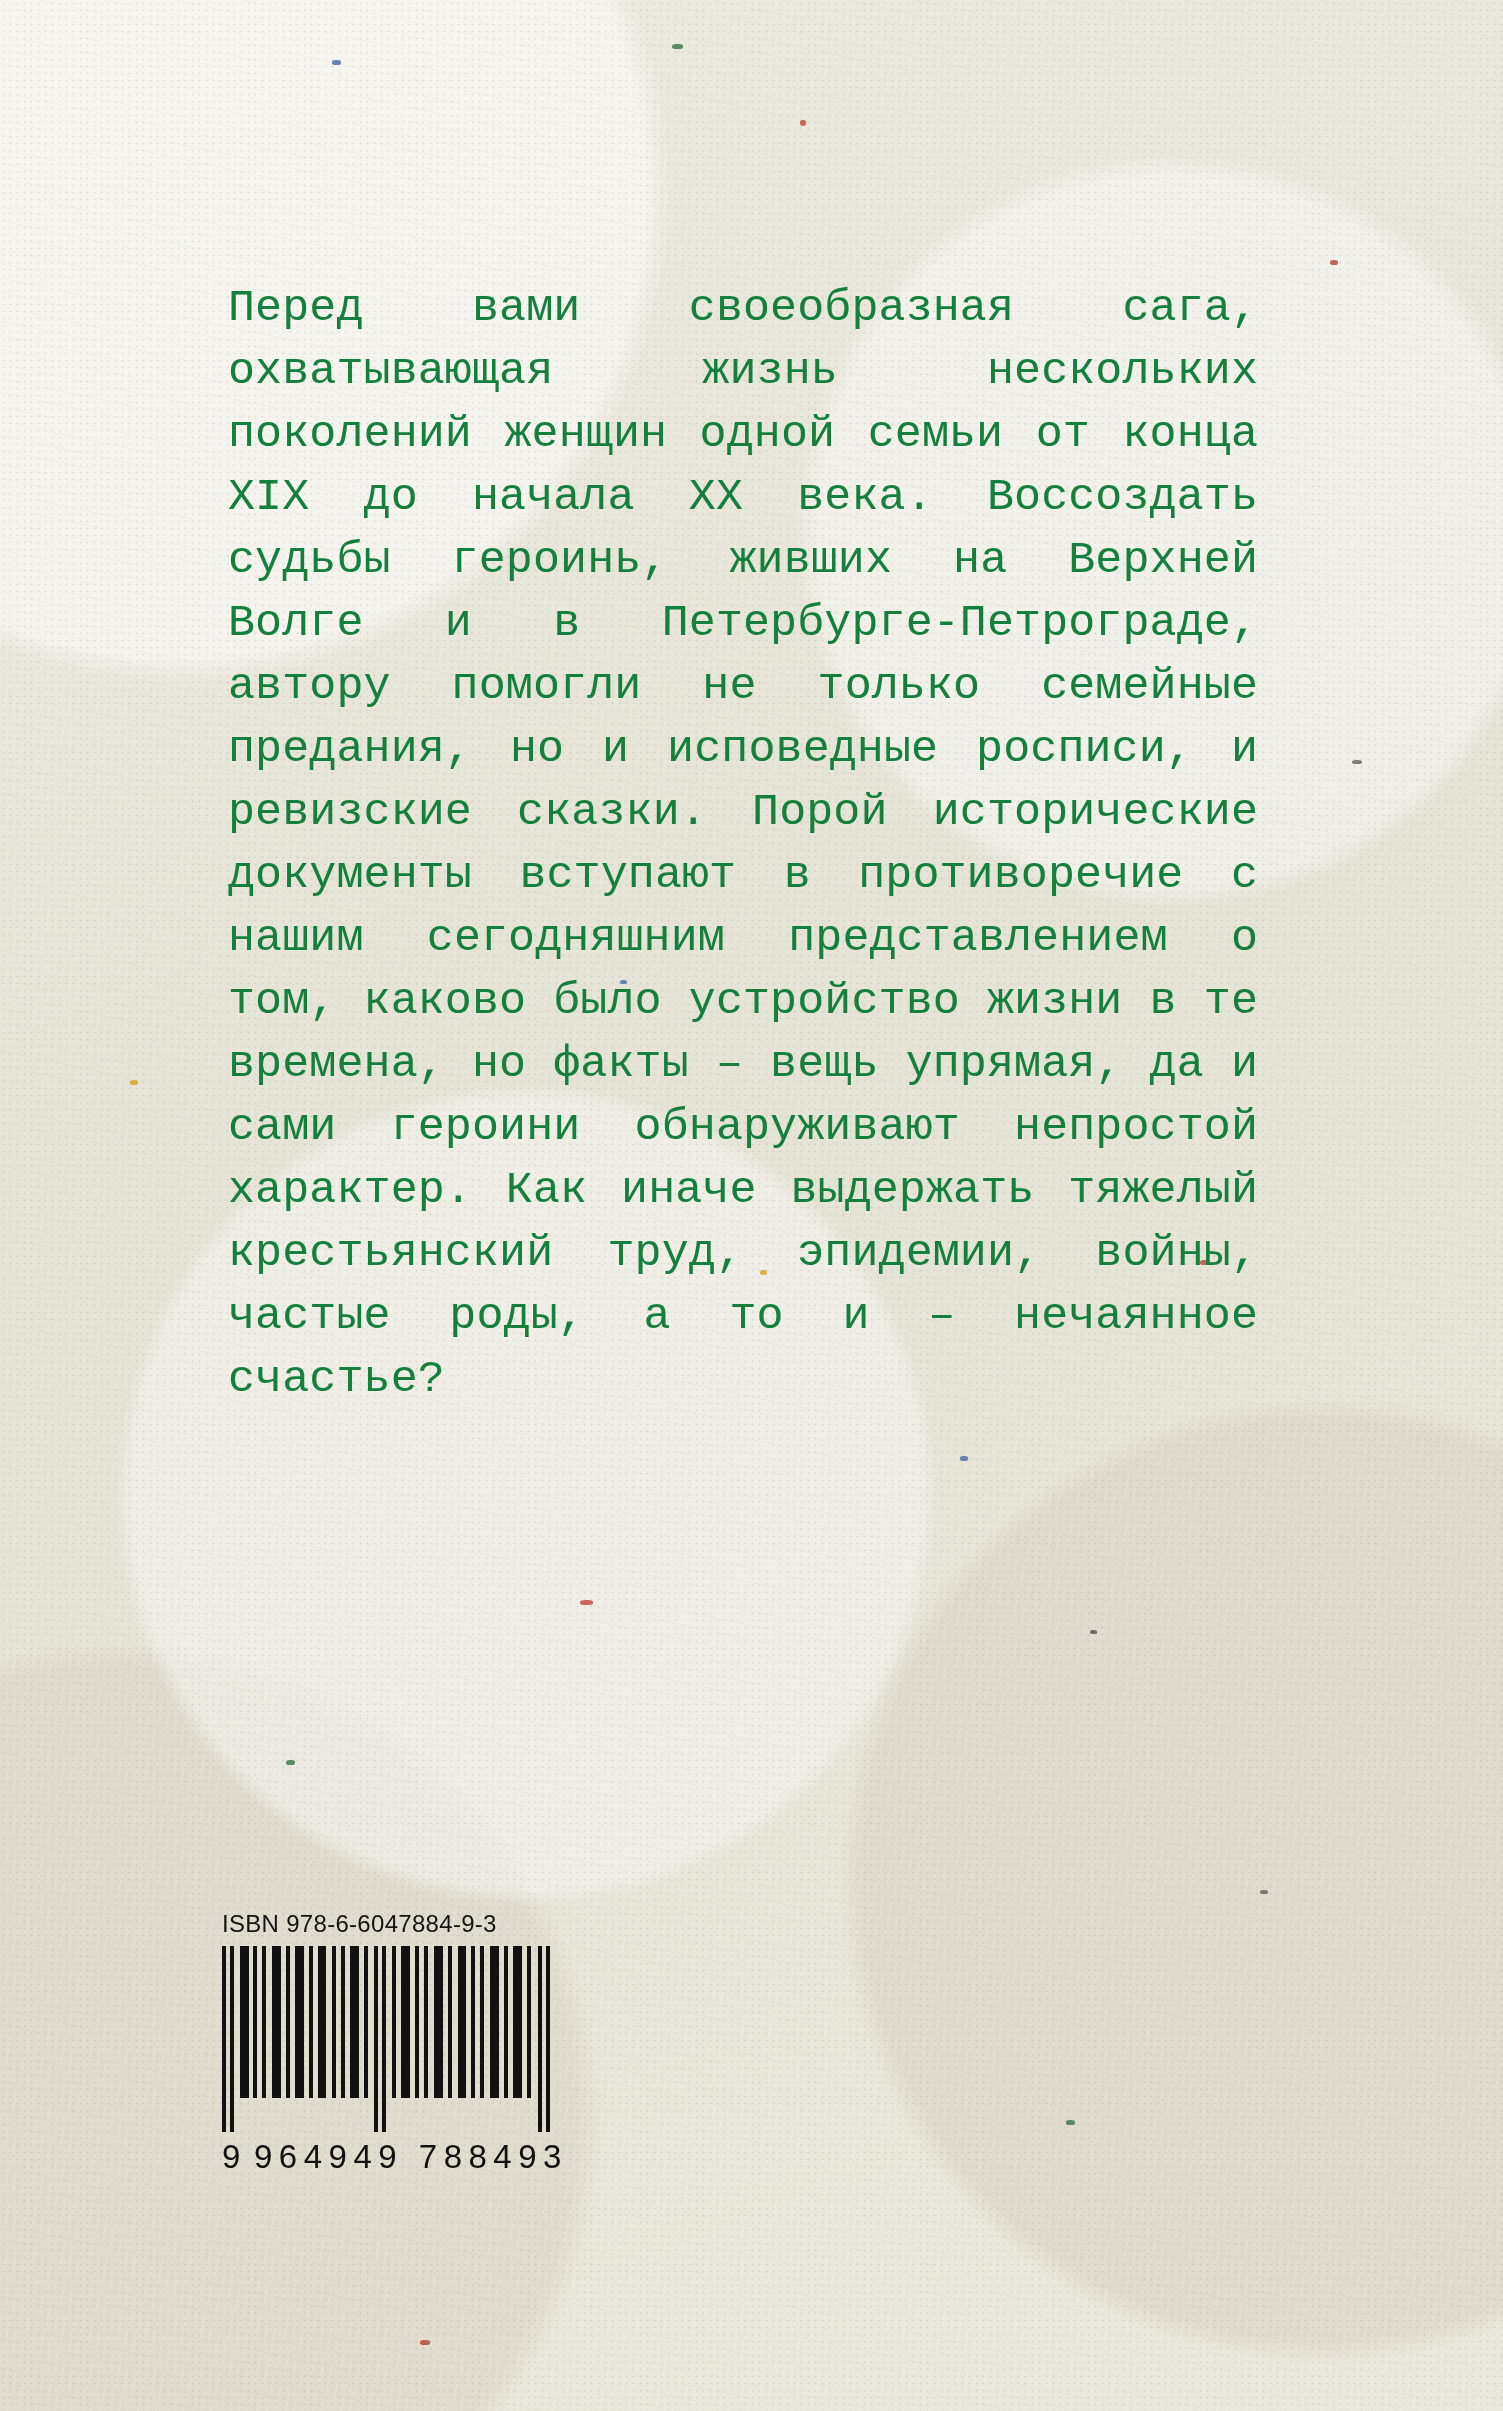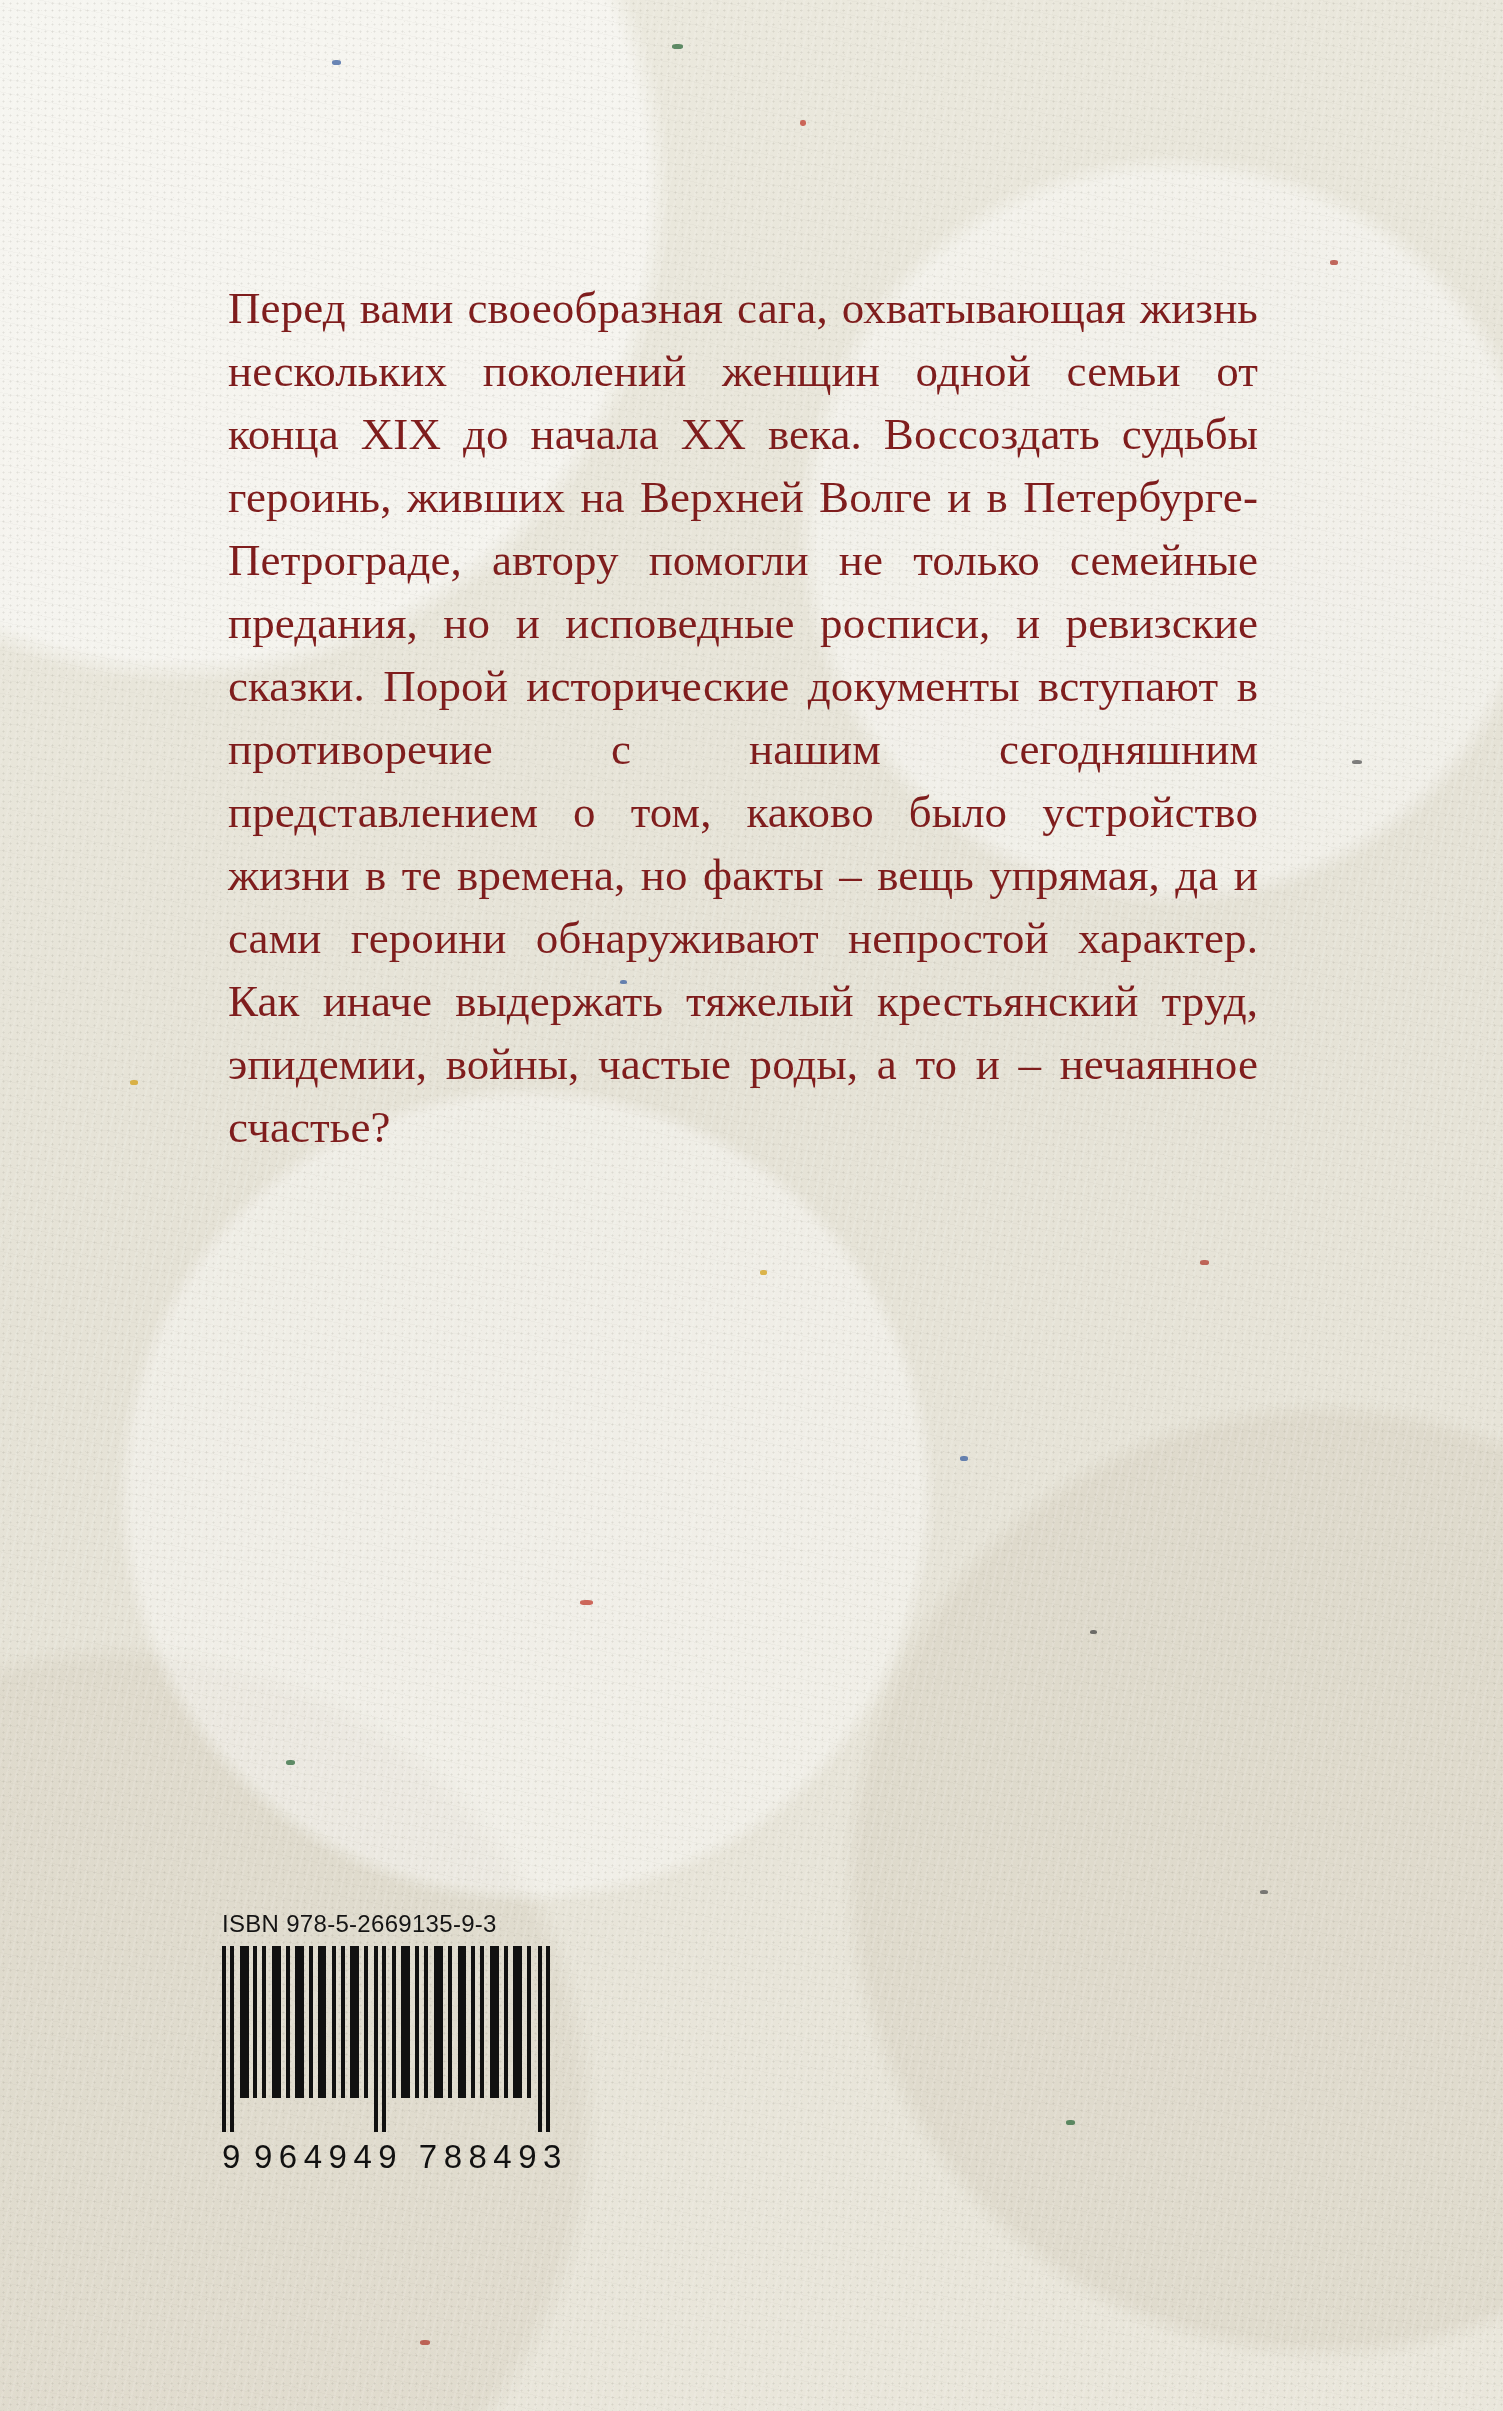--- a/index.html
+++ b/index.html
@@ -63,22 +63,22 @@
     border-radius: 40%;
     opacity: 0.75;
   }
 
   
   .blurb {
     position: absolute;
     left: 228px;
     top: 232px;
     width: 1030px;
-    color: #7f1d1d;
-    font-family: Liberation Serif, serif;
+    color: #15803d;
+    font-family: Liberation Mono, monospace;
     font-size: 45px;
     line-height: 63px;
     text-align: justify;
     text-justify: inter-word;
     letter-spacing: 0.1px;
     white-space: pre-wrap;
   }
 
   
   .isbn-block {
@@ -153,21 +153,21 @@
   <div class="fleck" style="left:1090px;top:1630px;width:7px;height:4px;background:#444444;"></div>
   <div class="fleck" style="left:420px;top:2340px;width:10px;height:5px;background:#b03a2e;"></div>
   <div class="fleck" style="left:1066px;top:2120px;width:9px;height:5px;background:#2f6b3c;"></div>
   <div class="fleck" style="left:130px;top:1080px;width:8px;height:5px;background:#d4a017;"></div>
   <div class="fleck" style="left:620px;top:980px;width:7px;height:4px;background:#3a5fa0;"></div>
   <div class="fleck" style="left:1260px;top:1890px;width:8px;height:4px;background:#555555;"></div>
 
   <p class="blurb">Перед вами своеобразная сага, охватывающая жизнь нескольких поколений женщин одной семьи от конца XIX до начала XX века. Воссоздать судьбы героинь, живших на Верхней Волге и в Петербурге-Петрограде, автору помогли не только семейные предания, но и исповедные росписи, и ревизские сказки. Порой исторические документы вступают в противоречие с нашим сегодняшним представлением о том, каково было устройство жизни в те времена, но факты – вещь упрямая, да и сами героини обнаруживают непростой характер. Как иначе выдержать тяжелый крестьянский труд, эпидемии, войны, частые роды, а то и – нечаянное счастье?</p>
 
   <div class="isbn-block">
-    <div class="isbn-text">ISBN 978-5-2669135-9-3</div>
+    <div class="isbn-text">ISBN 978-6-6047884-9-3</div>
 
     <div class="barcode">
       <div class="bar tall" style="left:0px;width:4px;"></div>
       <div class="bar tall" style="left:8px;width:4px;"></div>
       <div class="bar short" style="left:18px;width:9px;"></div>
       <div class="bar short" style="left:31px;width:4px;"></div>
       <div class="bar short" style="left:40px;width:4px;"></div>
       <div class="bar short" style="left:50px;width:9px;"></div>
       <div class="bar short" style="left:64px;width:4px;"></div>
       <div class="bar short" style="left:73px;width:9px;"></div>

